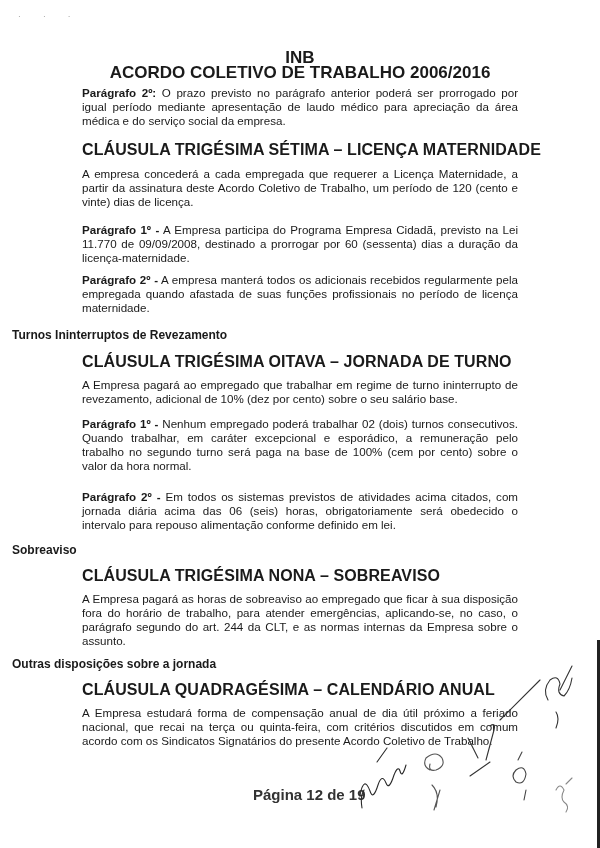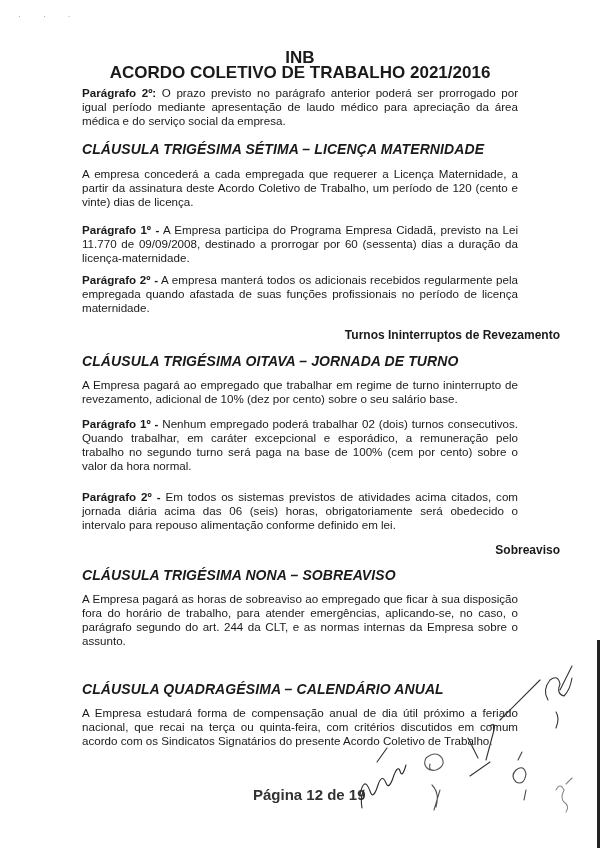--- a/index.html
+++ b/index.html
@@ -5,35 +5,35 @@
   html, body { margin: 0; padding: 0; background: #ffffff; }
   body { width: 600px; height: 848px; position: relative; overflow: hidden;
          font-family: "Liberation Sans", sans-serif; color: #1a1a1a; }
   .page { position: absolute; left: 0; top: 0; width: 600px; height: 848px; background: #fff; }
   .edge-right { position: absolute; right: 0; top: 640px; width: 3px; height: 208px; background: #222; }
   .header { position: absolute; left: 0; width: 600px; text-align: center; font-weight: bold; font-size: 17px; }
   .h1 { top: 48px; }
   .h2 { top: 63px; }
   .para { position: absolute; left: 82px; width: 436px; font-size: 11.6px; line-height: 14px; text-align: justify; }
   .para b { font-weight: bold; }
-  .clause { position: absolute; left: 82px; font-weight: bold; font-size: 14px; letter-spacing: 0.1px; font-style: italic; }
-  .section { position: absolute; left: 0; width: 560px; text-align: right; font-weight: bold; font-size: 12px; }
+  .clause { position: absolute; left: 82px; font-weight: bold; font-size: 16px; letter-spacing: 0.1px; }
+  .section { position: absolute; left: 12px; width: 560px; text-align: left; font-weight: bold; font-size: 12px; }
   .footer { position: absolute; left: 253px; top: 786px; font-size: 15px; font-weight: bold; color: #333; }
   .specks { position: absolute; left: 18px; top: 12px; font-size: 8px; color: #999; letter-spacing: 10px; }
   svg.sig { position: absolute; left: 0; top: 0; width: 600px; height: 848px; pointer-events: none; }
 </style>
 </head>
 <body>
 
 <div class="page">
 
   <div class="specks">· ·  ·</div>
 
   <div class="header h1">INB</div>
-  <div class="header h2">ACORDO COLETIVO DE TRABALHO 2021/2016</div>
+  <div class="header h2">ACORDO COLETIVO DE TRABALHO 2006/2016</div>
 
   <div class="para" style="top:86px;">
     <b>Parágrafo 2º:</b><span> O prazo previsto no parágrafo anterior poderá ser prorrogado por igual período mediante apresentação de laudo médico para apreciação da área médica e do serviço social da empresa.</span>
   </div>
 
   <div class="clause" style="top:141px;">CLÁUSULA TRIGÉSIMA SÉTIMA – LICENÇA MATERNIDADE</div>
   <div class="para" style="top:167px;">A empresa concederá a cada empregada que requerer a Licença Maternidade, a partir da assinatura deste Acordo Coletivo de Trabalho, um período de 120 (cento e vinte) dias de licença.</div>
   <div class="para" style="top:223px;">
     <b>Parágrafo 1º -</b><span> A Empresa participa do Programa Empresa Cidadã, previsto na Lei 11.770 de 09/09/2008, destinado a prorrogar por 60 (sessenta) dias a duração da licença-maternidade.</span>
   </div>
@@ -50,20 +50,21 @@
   </div>
   <div class="para" style="top:490px;">
     <b>Parágrafo 2º -</b><span> Em todos os sistemas previstos de atividades acima citados, com jornada diária acima das 06 (seis) horas, obrigatoriamente será obedecido o intervalo para repouso alimentação conforme definido em lei.</span>
   </div>
 
   <div class="section" style="top:543px;">Sobreaviso</div>
 
   <div class="clause" style="top:567px;text-align:right;">CLÁUSULA TRIGÉSIMA NONA – SOBREAVISO</div>
   <div class="para" style="top:592px;">A Empresa pagará as horas de sobreaviso ao empregado que ficar à sua disposição fora do horário de trabalho, para atender emergências, aplicando-se, no caso, o parágrafo segundo do art. 244 da CLT, e as normas internas da Empresa sobre o assunto.</div>
 
+  <div class="section" style="top:657px;">Outras disposições sobre a jornada</div>
 
   <div class="clause" style="top:681px;">CLÁUSULA QUADRAGÉSIMA – CALENDÁRIO ANUAL</div>
   <div class="para" style="top:706px;">A Empresa estudará forma de compensação anual de dia útil próximo a feriado nacional, que recai na terça ou quinta-feira, com critérios discutidos em comum acordo com os Sindicatos Signatários do presente Acordo Coletivo de Trabalho.</div>
 
   <div class="footer">Página 12 de 19</div>
 
   <svg class="sig" viewBox="0 0 600 848">
     <g fill="none" stroke="#2a2a2a" stroke-width="1.1" stroke-linecap="round">
       <path d="M360 795 q4 -20 10 -4 q3 10 8 -6 q4 -12 8 -2 q3 8 8 -8 q4 -10 6 -4 q2 8 6 -6 M362 808 q-2 -12 2 -18 M377 762 l10 -14"></path>
       <path d="M430 770 q-8 -4 -4 -12 q10 -8 16 0 q4 8 -6 12 q-8 2 -6 -6 M432 785 q8 8 4 22 M440 790 l-6 20" stroke="#555"></path>

